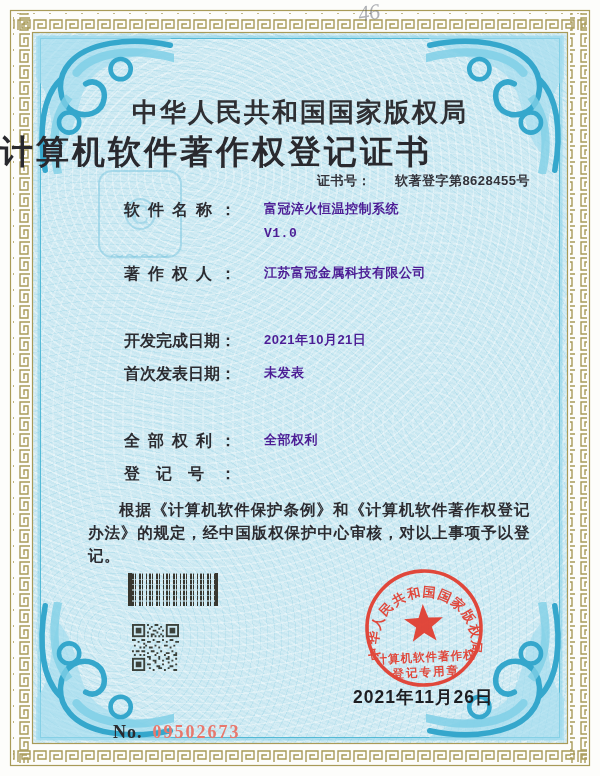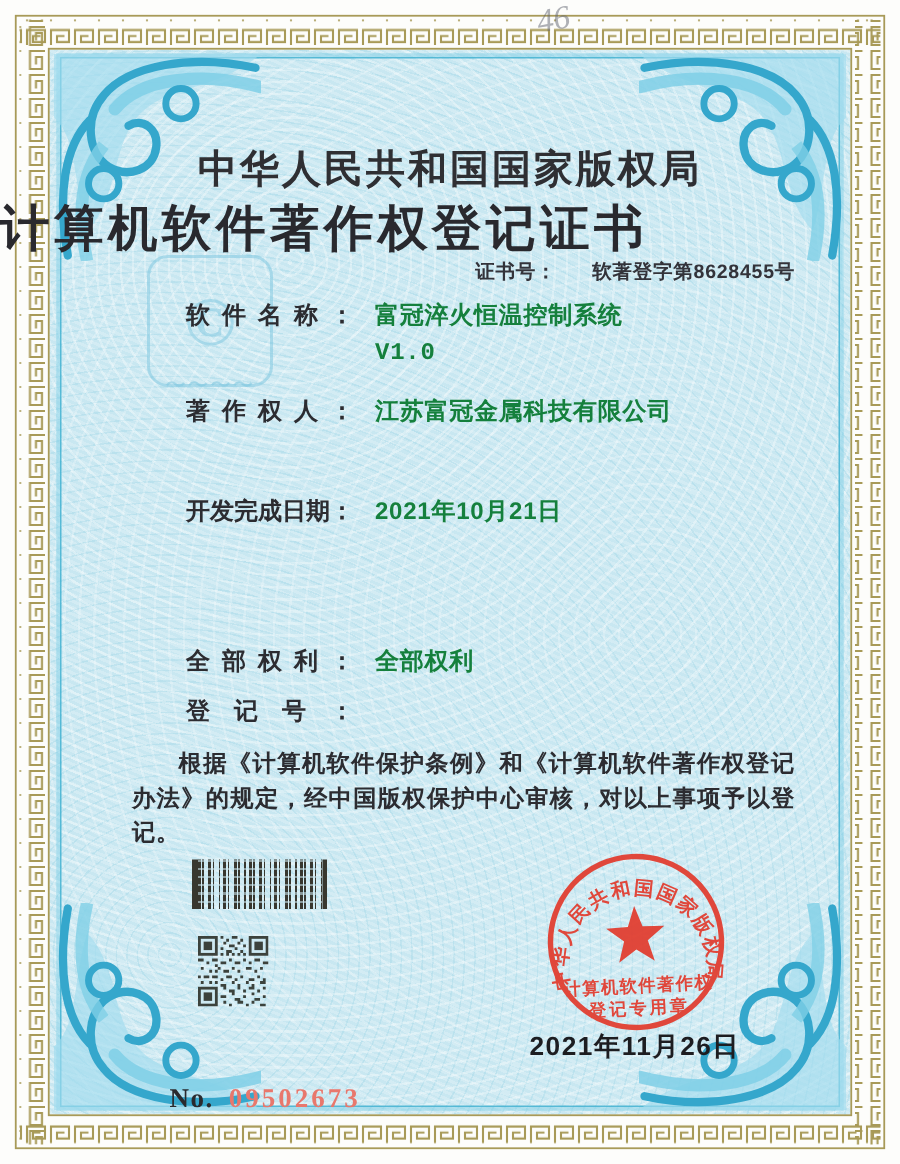--- a/index.html
+++ b/index.html
@@ -68,21 +68,21 @@
     color:rgba(130,200,224,.6); font-size:14px; letter-spacing:1px;
     text-align:center; overflow:hidden; white-space:nowrap;
   }
 
   .row{position:absolute; left:88px; display:flex; align-items:flex-start;}
   .f-label{
     display:inline-block; width:112px; text-align:justify; text-align-last:justify;
     font-size:16px; font-weight:700; color:#2c2c31; flex:none;padding-left:36px;
   }
   .f-value{
-    margin-left:14px; font-size:16px; font-weight:700; color:#15803d;
+    margin-left:28px; font-size:13px; font-weight:700; color:#4c1d95;
     letter-spacing:.5px;
   }
   .mono{font-family:"Liberation Mono","DejaVu Sans Mono",monospace; font-weight:700;}
 
   .paragraph{
     position:absolute; left:88px; top:498px; width:442px;
     font-size:15.5px; font-weight:700; color:#2c2c31;
     line-height:23px; text-align:justify; text-indent:2em; letter-spacing:.5px;
   }
 
@@ -197,20 +197,24 @@
     <span class="f-label"></span>
     <span class="f-value mono">V1.0</span>
   </div>
   <div class="row" style="top:264px">
     <span class="f-label">著作权人：</span>
     <span class="f-value">江苏富冠金属科技有限公司</span>
   </div>
   <div class="row" style="top:331px">
     <span class="f-label">开发完成日期：</span>
     <span class="f-value">2021年10月21日</span>
+  </div>
+  <div class="row" style="top:364px">
+    <span class="f-label">首次发表日期：</span>
+    <span class="f-value">未发表</span>
   </div>
   <div class="row" style="top:431px">
     <span class="f-label">全部权利：</span>
     <span class="f-value">全部权利</span>
   </div>
   <div class="row" style="top:464px">
     <span class="f-label">登记号：</span>
   </div>
 
   <div class="paragraph">根据《计算机软件保护条例》和《计算机软件著作权登记办法》的规定，经中国版权保护中心审核，对以上事项予以登记。</div>

